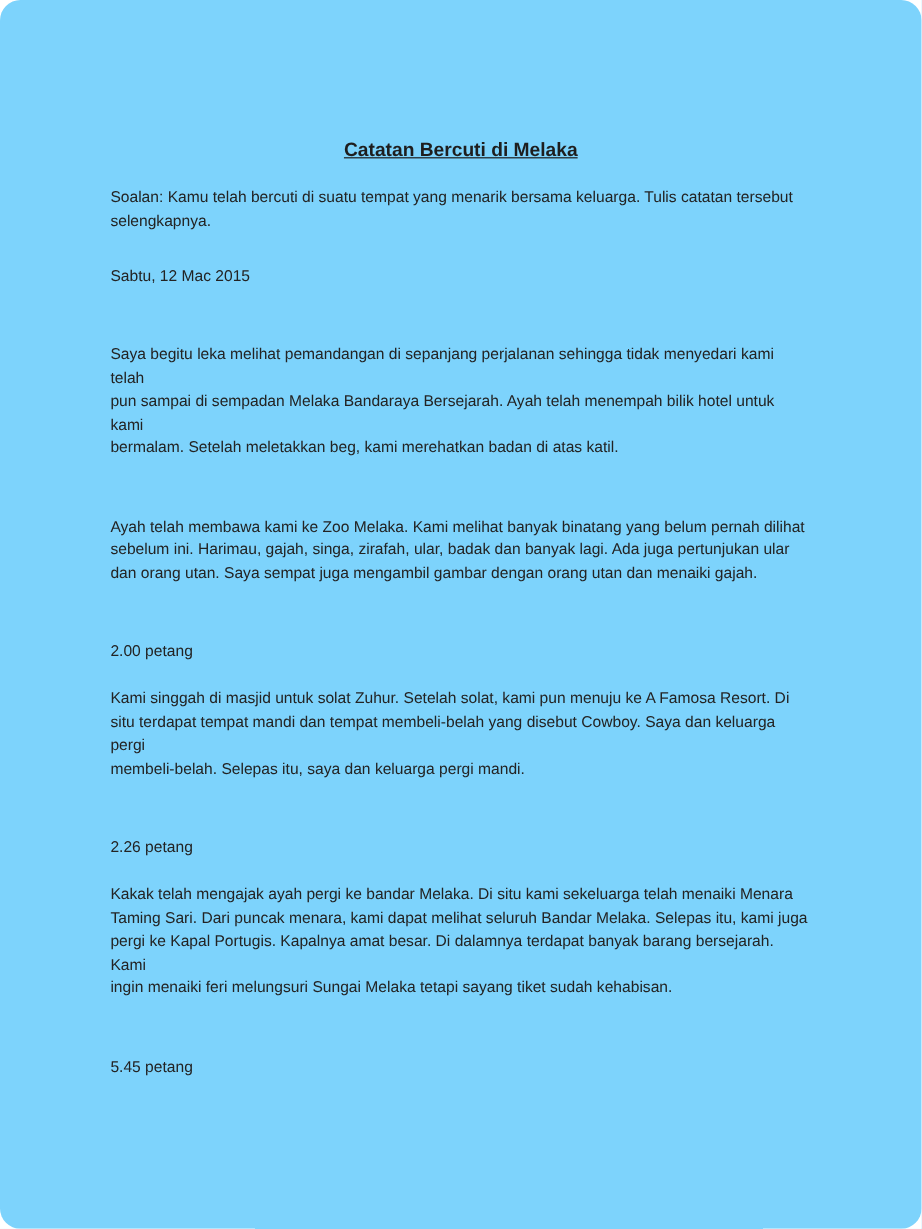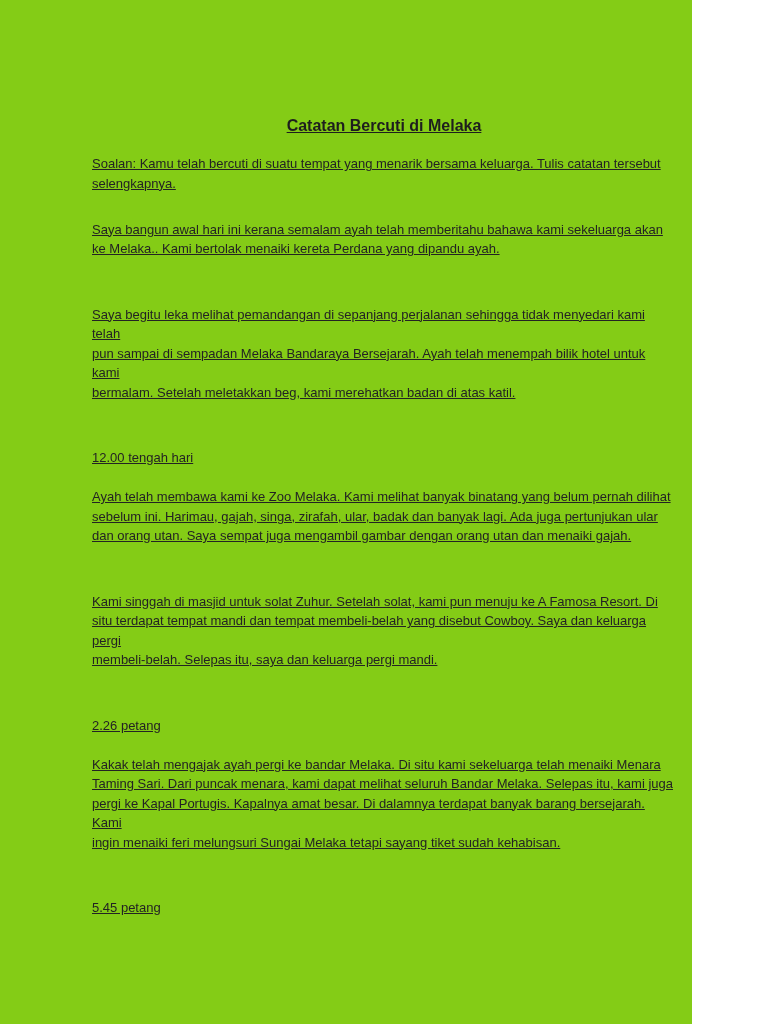--- a/index.html
+++ b/index.html
@@ -2,26 +2,27 @@
 <html><head>
 <meta charset="utf-8">
 <style>
   html, body {
     margin: 0;
     padding: 0;
     background: #ffffff;
   }
   .page {
     position: relative;
-    width: 692px;
+    width: 768px;
     height: 1024px;
-    background: #84cc16;
+    background: #7dd3fc;
     overflow: hidden;
     font-family: "Liberation Sans", "DejaVu Sans", sans-serif;
     color: #232323;
+    border-radius: 17px;
   }
   .content {
     position: absolute;
     left: 92px;
     top: 114px;
     width: 584px;
   }
   .doc-title {
     margin: 0 0 16px 0;
     font-size: 16px;
@@ -29,21 +30,20 @@
     font-weight: bold;
     text-decoration: underline;
     text-align: center;
     color: #1e1e1e;
   }
   .block {
     margin: 0 0 7px 0;
     font-size: 13px;
     line-height: 19.5px;
     white-space: pre-line;
-    text-decoration: underline;
   }
   .time-line {
     font-size: 13px;
     line-height: 19.5px;
   }
   .body-text {
     font-size: 13px;
     line-height: 19.5px;
     white-space: pre-line;
   }
@@ -53,38 +53,37 @@
 
 <div class="page">
   <div class="content">
 
     <h1 class="doc-title">Catatan Bercuti di Melaka</h1>
 
     <div class="block">Soalan: Kamu telah bercuti di suatu tempat yang menarik bersama keluarga. Tulis catatan tersebut
 selengkapnya.</div>
 
     <section class="block">
-      <div class="body-text">Saya bangun awal hari ini kerana semalam ayah telah memberitahu bahawa kami sekeluarga akan
-ke Melaka.. Kami bertolak menaiki kereta Perdana yang dipandu ayah.</div>
+      <div class="time-line">Sabtu, 12 Mac 2015</div>
     </section>
 
     <section class="block">
       <div class="body-text">Saya begitu leka melihat pemandangan di sepanjang perjalanan sehingga tidak menyedari kami telah
 pun sampai di sempadan Melaka Bandaraya Bersejarah. Ayah telah menempah bilik hotel untuk kami
 bermalam. Setelah meletakkan beg, kami merehatkan badan di atas katil.</div>
     </section>
 
     <section class="block">
-      <div class="time-line">12.00 tengah hari</div>
       <div class="body-text">Ayah telah membawa kami ke Zoo Melaka. Kami melihat banyak binatang yang belum pernah dilihat
 sebelum ini. Harimau, gajah, singa, zirafah, ular, badak dan banyak lagi. Ada juga pertunjukan ular
 dan orang utan. Saya sempat juga mengambil gambar dengan orang utan dan menaiki gajah.</div>
     </section>
 
     <section class="block">
+      <div class="time-line">2.00 petang</div>
       <div class="body-text">Kami singgah di masjid untuk solat Zuhur. Setelah solat, kami pun menuju ke A Famosa Resort. Di
 situ terdapat tempat mandi dan tempat membeli-belah yang disebut Cowboy. Saya dan keluarga pergi
 membeli-belah. Selepas itu, saya dan keluarga pergi mandi.</div>
     </section>
 
     <section class="block">
       <div class="time-line">2.26 petang</div>
       <div class="body-text">Kakak telah mengajak ayah pergi ke bandar Melaka. Di situ kami sekeluarga telah menaiki Menara
 Taming Sari. Dari puncak menara, kami dapat melihat seluruh Bandar Melaka. Selepas itu, kami juga
 pergi ke Kapal Portugis. Kapalnya amat besar. Di dalamnya terdapat banyak barang bersejarah. Kami

